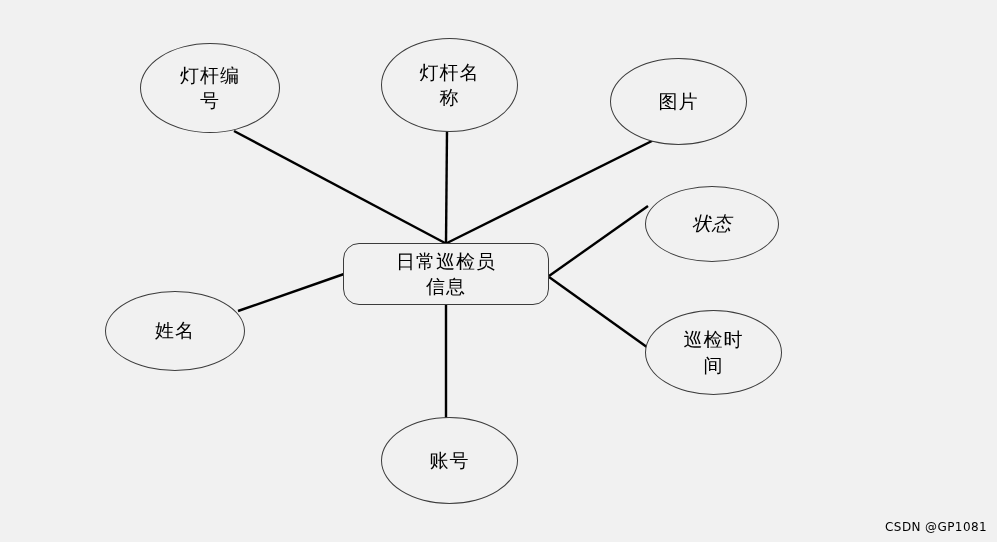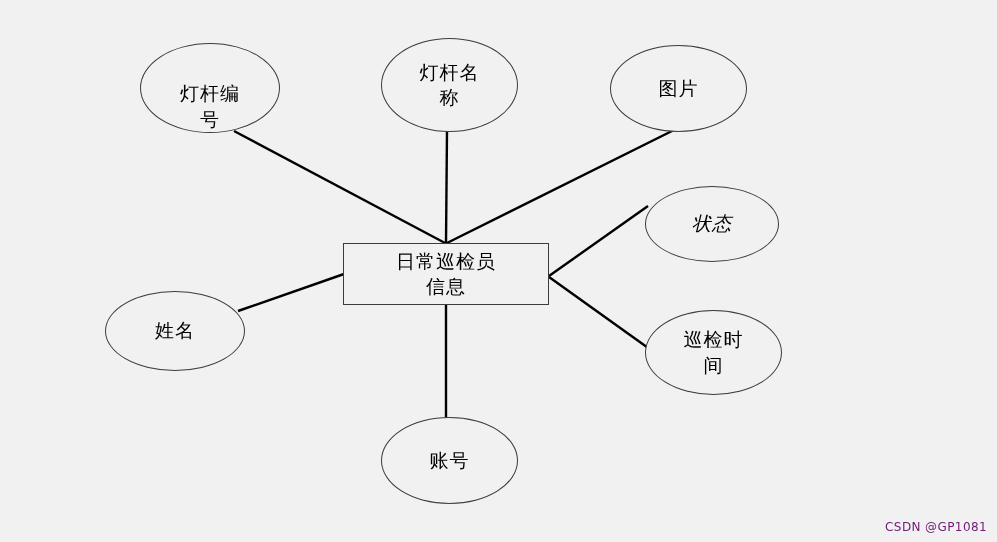--- a/index.html
+++ b/index.html
@@ -25,20 +25,21 @@
   }
   .node {
     position: absolute;
     box-sizing: border-box;
     display: flex;
     align-items: center;
     justify-content: center;
     text-align: center;
     color: #000000;
     background: #f1f1f1;
+    border-radius: 16px;
   }
   .entity {
     border: 1px solid #3c3c3c;
     font-size: 19px;
     line-height: 1.33;
     letter-spacing: 1px;
   }
   .attribute {
     border: 1px solid #3c3c3c;
     border-radius: 50%;
@@ -49,21 +50,21 @@
   .attr-label, .entity-label {
     display: block;
     padding: 0 6px;
     white-space: pre-line;
   }
   #watermark {
     position: absolute;
     right: 10px;
     bottom: 8px;
     font-size: 12px;
-    color: #701a75;
+    color: #000000;
     font-family: "DejaVu Sans", "Liberation Sans", sans-serif;
     letter-spacing: 0.4px;
   }
 </style>
 </head>
 <body>
 
 <div id="canvas">
 
   <svg id="edges" viewBox="0 0 997 542" xmlns="http://www.w3.org/2000/svg">
@@ -75,29 +76,29 @@
       <line x1="446" y1="422" x2="446" y2="305" stroke="#000000" stroke-width="2.4"></line>
       <line x1="238" y1="311" x2="344" y2="274" stroke="#000000" stroke-width="2.4"></line>
     </svg>
 
   <div class="node entity" id="entity-box" style="left: 343px; top: 243px; width: 206px; height: 62px;">
     <span class="entity-label">日常巡检员
 信息</span>
   </div>
 
   <div id="attr-nodes">
-      <div class="node attribute" style="left: 140px; top: 43px; width: 140px; height: 90px; align-items: flex-end;">
+      <div class="node attribute" style="left: 140px; top: 43px; width: 140px; height: 90px;">
         <span class="attr-label">灯杆编
 号</span>
       </div>
       <div class="node attribute" style="left: 381px; top: 38px; width: 137px; height: 94px; text-align: center;">
         <span class="attr-label">灯杆名
 称</span>
       </div>
-      <div class="node attribute" style="left: 610px; top: 45px; width: 137px; height: 87px;">
+      <div class="node attribute" style="left: 610px; top: 58px; width: 137px; height: 87px;">
         <span class="attr-label">图片</span>
       </div>
       <div class="node attribute" style="left: 645px; top: 186px; width: 134px; height: 76px; font-style: italic;">
         <span class="attr-label">状态</span>
       </div>
       <div class="node attribute" style="left: 645px; top: 310px; width: 137px; height: 85px;">
         <span class="attr-label">巡检时
 间</span>
       </div>
       <div class="node attribute" style="left: 381px; top: 417px; width: 137px; height: 87px;">

